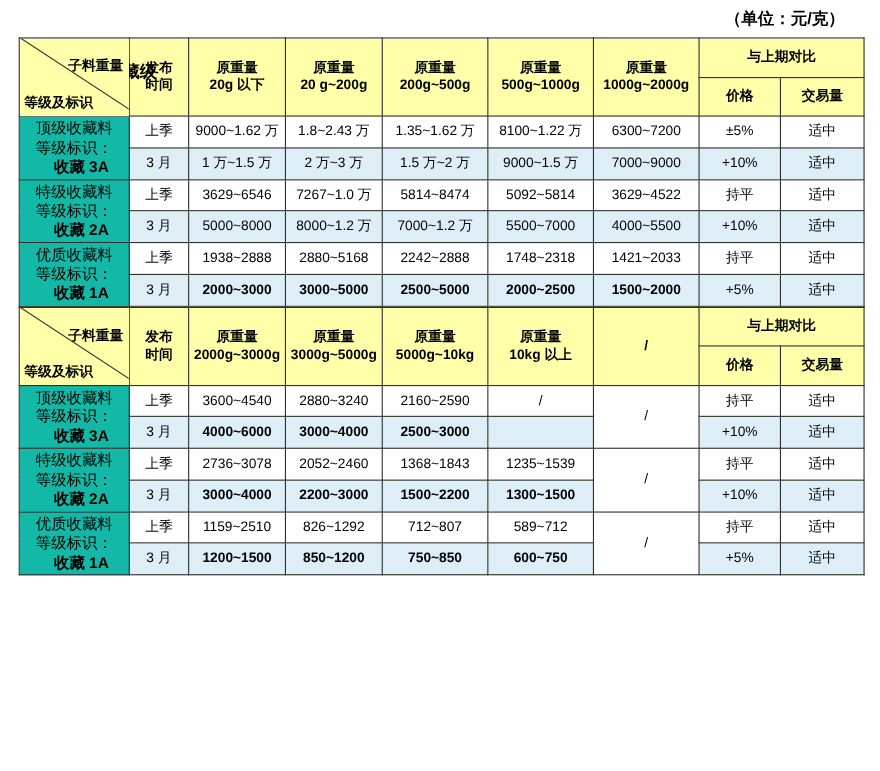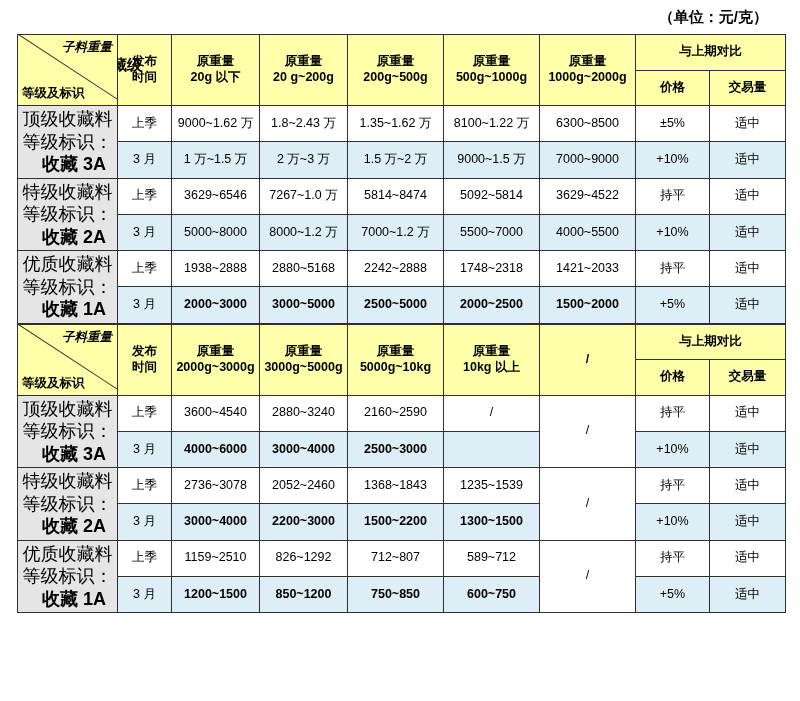--- a/index.html
+++ b/index.html
@@ -95,37 +95,36 @@
     top: -4px;
     width: 160px;
     height: 1px;
     background: #2f2f2f;
     transform-origin: 0 0;
     transform: rotate(33.2deg);
   }
   .corner .up {
     position: absolute;
     right: 5px;
-    top: 5px;
+    top: 18px;
     font-weight: bold;
     font-size: 12.5px;
     white-space: nowrap;
-    font-style: italic;
   }
   .corner .down {
     position: absolute;
     left: 4px;
     bottom: 3px;
     font-weight: bold;
     font-size: 12.5px;
     white-space: nowrap;
   }
   .rowlabel {
-    background: #e5e5e5;
-    font-size: 18px;
+    background: #14b8a6;
+    font-size: 14px;
     line-height: 1.45;
     text-align: center;
     padding: 3px 2px;
   }
   .rowlabel .l1, .rowlabel .l2 { display: block; }
   .rowlabel .l3 { display: block; font-weight: bold; padding-left: 13px; }
   .band-blue { background: #ddeef7; }
   .band-white { background: #ffffff; }
   .cell-time { font-size: 12.5px; }
   .cell-val { font-size: 12.5px; white-space: nowrap; }
@@ -195,21 +194,21 @@
         <td class="rowlabel" rowspan="2">
           <span class="l1">顶级收藏料</span>
           <span class="l2">等级标识：</span>
           <span class="l3">收藏 3A</span>
         </td>
         <td class="cell-time">上季</td>
         <td class="cell-val">9000~1.62 万</td>
         <td class="cell-val">1.8~2.43 万</td>
         <td class="cell-val">1.35~1.62 万</td>
         <td class="cell-val">8100~1.22 万</td>
-        <td class="cell-val">6300~8500</td>
+        <td class="cell-val">6300~7200</td>
         <td class="cell-val">±5%</td>
         <td class="cell-val">适中</td>
       </tr>
       <tr class="band-blue">
         <td class="cell-time">3 月</td>
         <td class="cell-val">1 万~1.5 万</td>
         <td class="cell-val">2 万~3 万</td>
         <td class="cell-val">1.5 万~2 万</td>
         <td class="cell-val">9000~1.5 万</td>
         <td class="cell-val">7000~9000</td>

